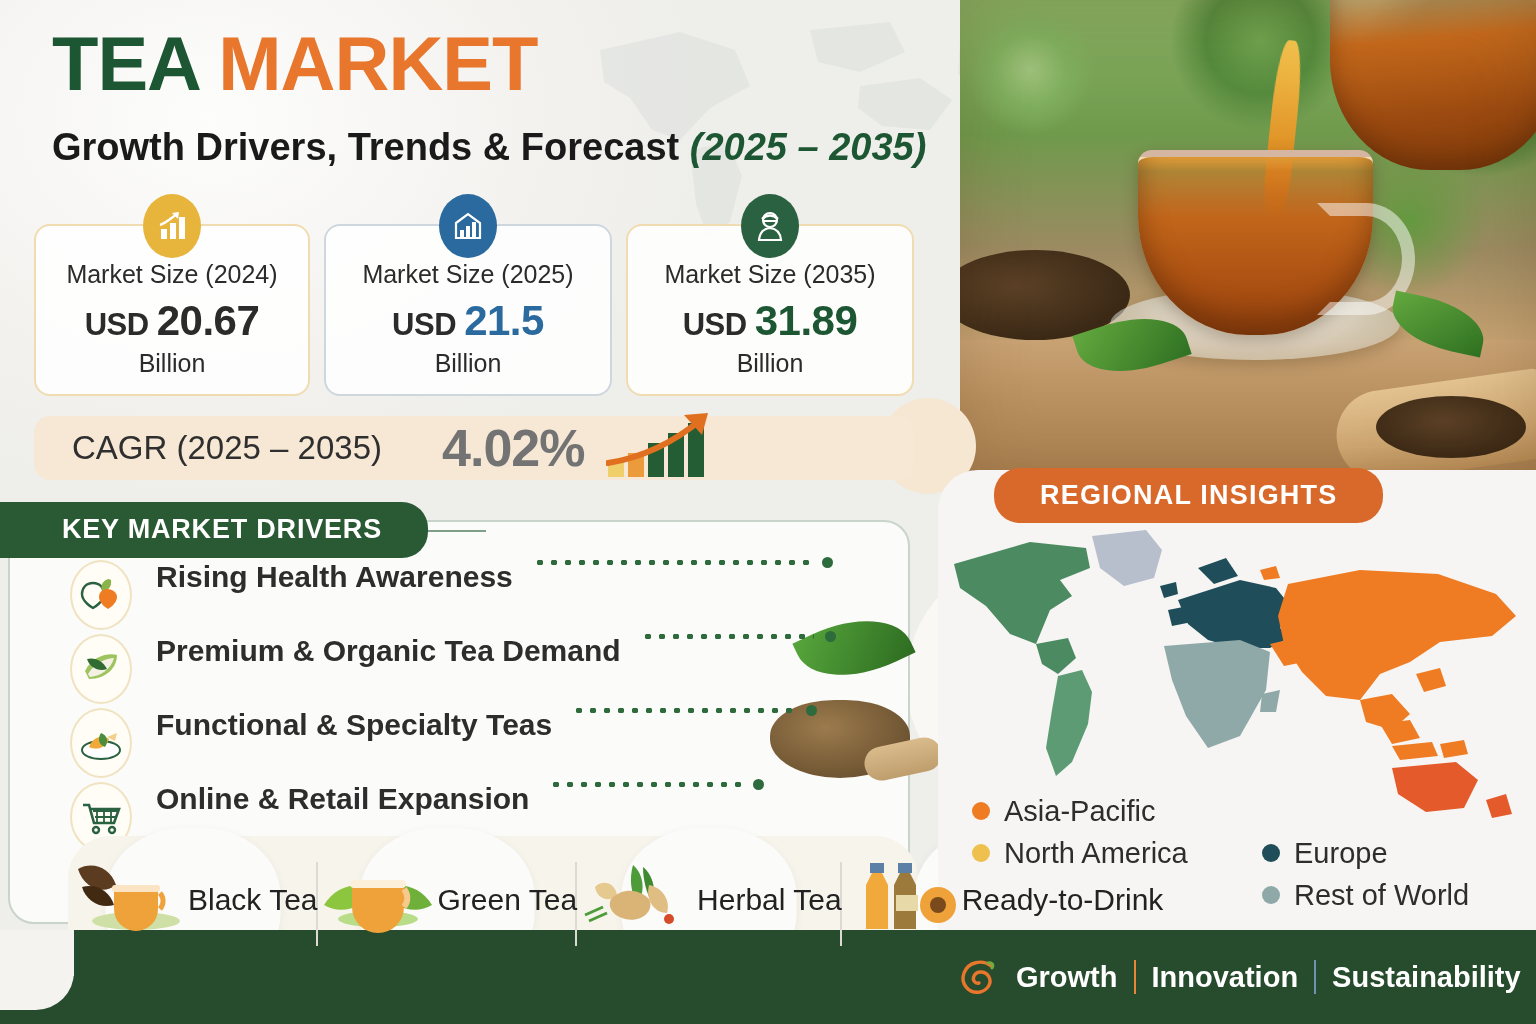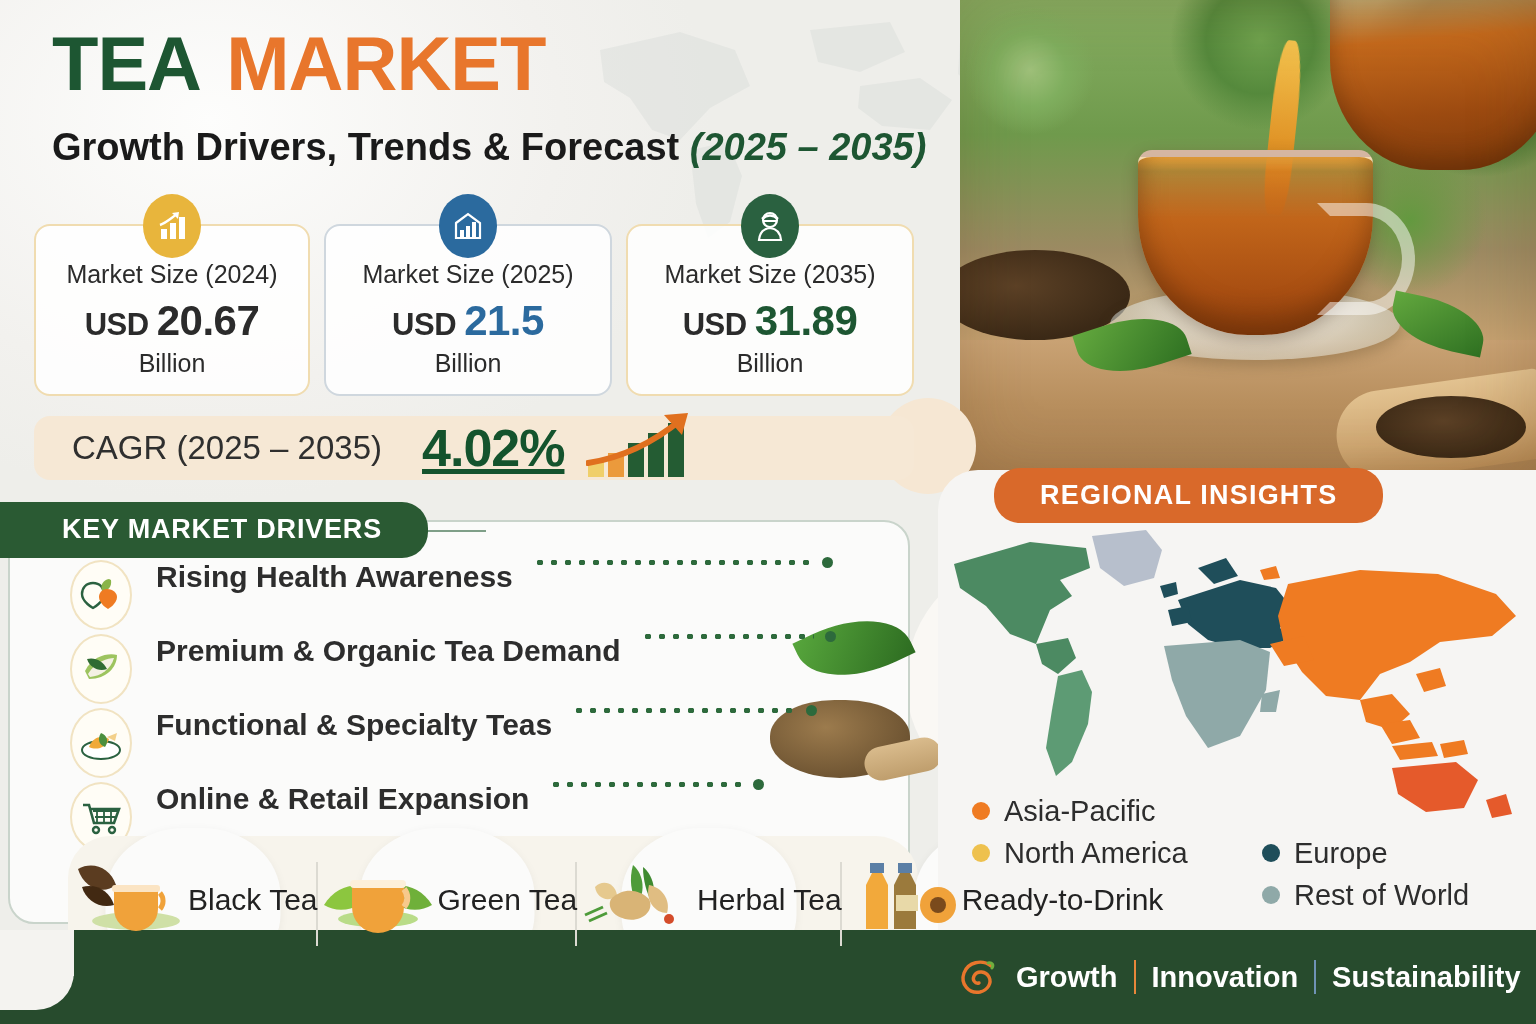--- a/index.html
+++ b/index.html
@@ -98,21 +98,21 @@
   .photo .leaf-a { left:118px; top:318px; width:108px; height:54px; transform:rotate(-18deg); }
   .photo .leaf-b { left:430px; top:300px; width:96px; height:48px; transform:rotate(12deg); }
   .photo .vig { position:absolute; inset:0; box-shadow:inset 0 0 70px rgba(90,60,25,.22); }
 
   
   .title {
     position:absolute; left:52px; top:26px;
     font-size:76px; font-weight:800; letter-spacing:-1px; line-height:1;
   }
   .title .t1 { color:#1d5632; }
-  .title .t2 { color:#e8762c;margin-left:8px; }
+  .title .t2 { color:#e8762c; }
   .subtitle {
     position:absolute; left:52px; top:126px;
     font-size:38px; font-weight:600; color:#1a1a1a; white-space:nowrap;
   }
   .subtitle .yr { color:#1d5632; font-weight:700;font-style:italic; }
 
   
   .cards { position:absolute; left:34px; top:224px; display:flex; gap:14px; }
   .card {
     width:276px; height:172px; border-radius:16px;
@@ -139,21 +139,21 @@
   .card.c3 .val .big { color:#1d5632; }
   .card .unit { font-size:25px; color:#2b2b2b; margin-top:4px; }
 
   
   .cagr {
     position:absolute; left:34px; top:416px; width:880px; height:64px;
     background:#f6e8d5; border-radius:16px;
     display:flex; align-items:center;
   }
   .cagr .ctext { font-size:33px; color:#2f2f2f; margin-left:38px; font-weight:500; }
-  .cagr .cval { font-size:52px; font-weight:800; color:#14532d; margin-left:40px; letter-spacing:-1px;text-decoration:underline; }
+  .cagr .cval { font-size:52px; font-weight:800; color:#737373; margin-left:60px; letter-spacing:-1px; }
   .cagr .cchart { margin-left:22px; }
 
   
   .kmd-panel {
     position:absolute; left:8px; top:520px; width:902px; height:404px;
     background:rgba(252,252,251,.92);
     border:2px solid #c9d4cb; border-radius:26px;
   }
   .kmd-head {
     position:absolute; left:-4px; top:502px;

